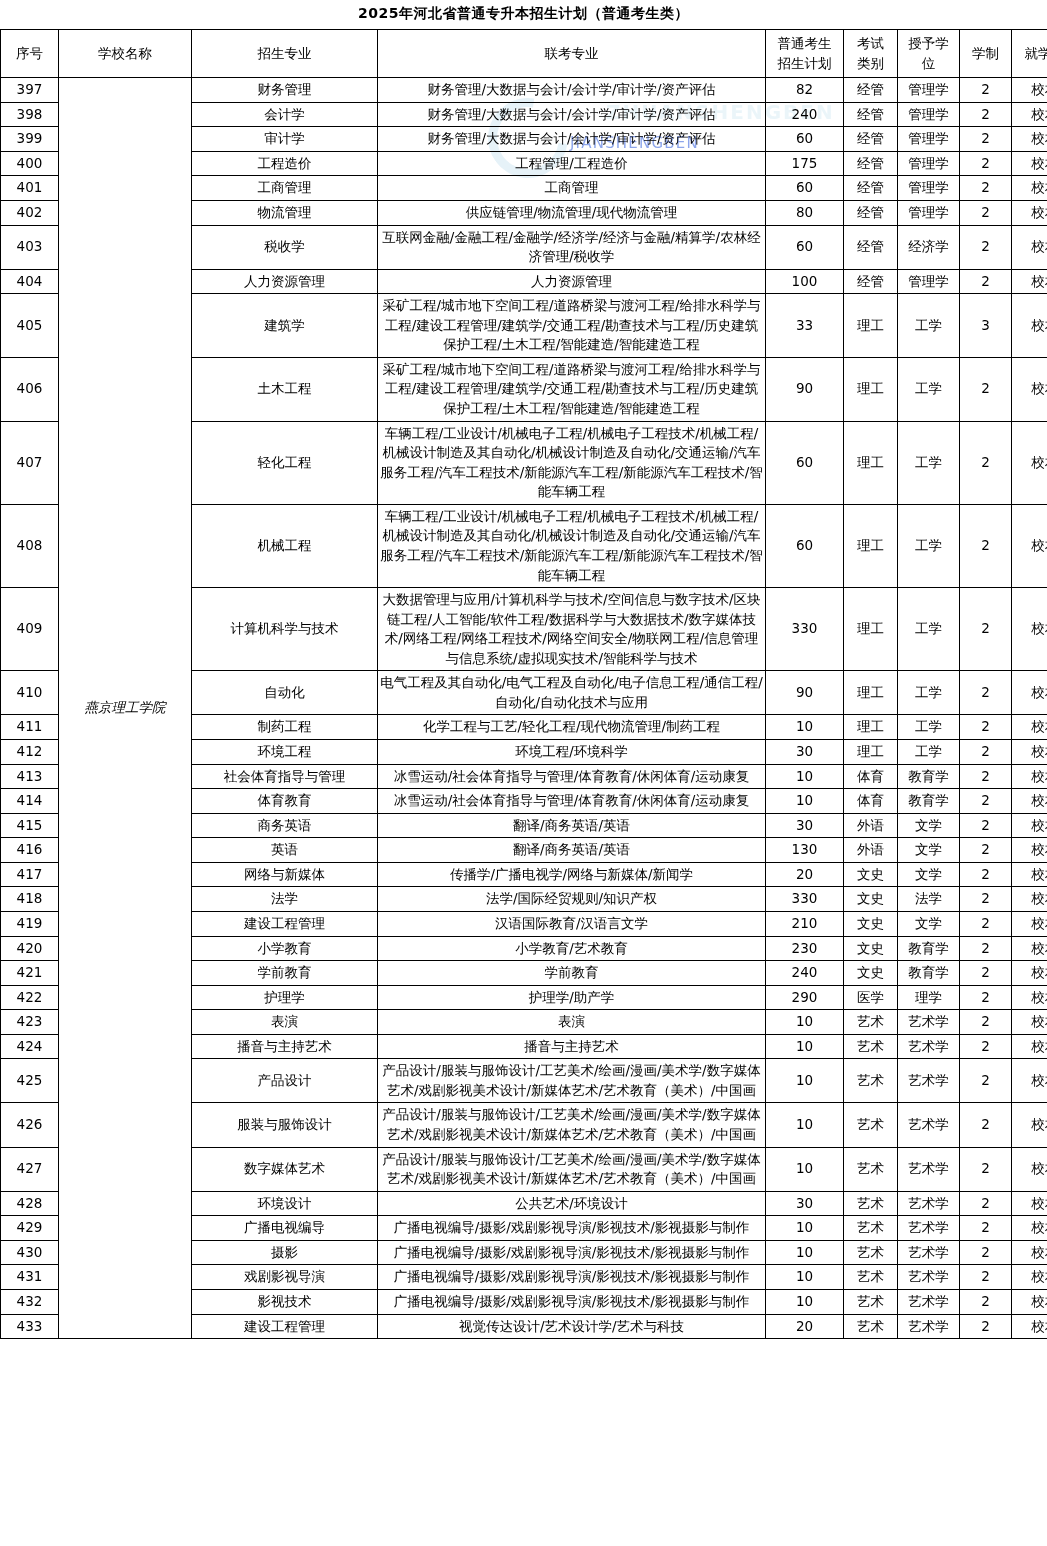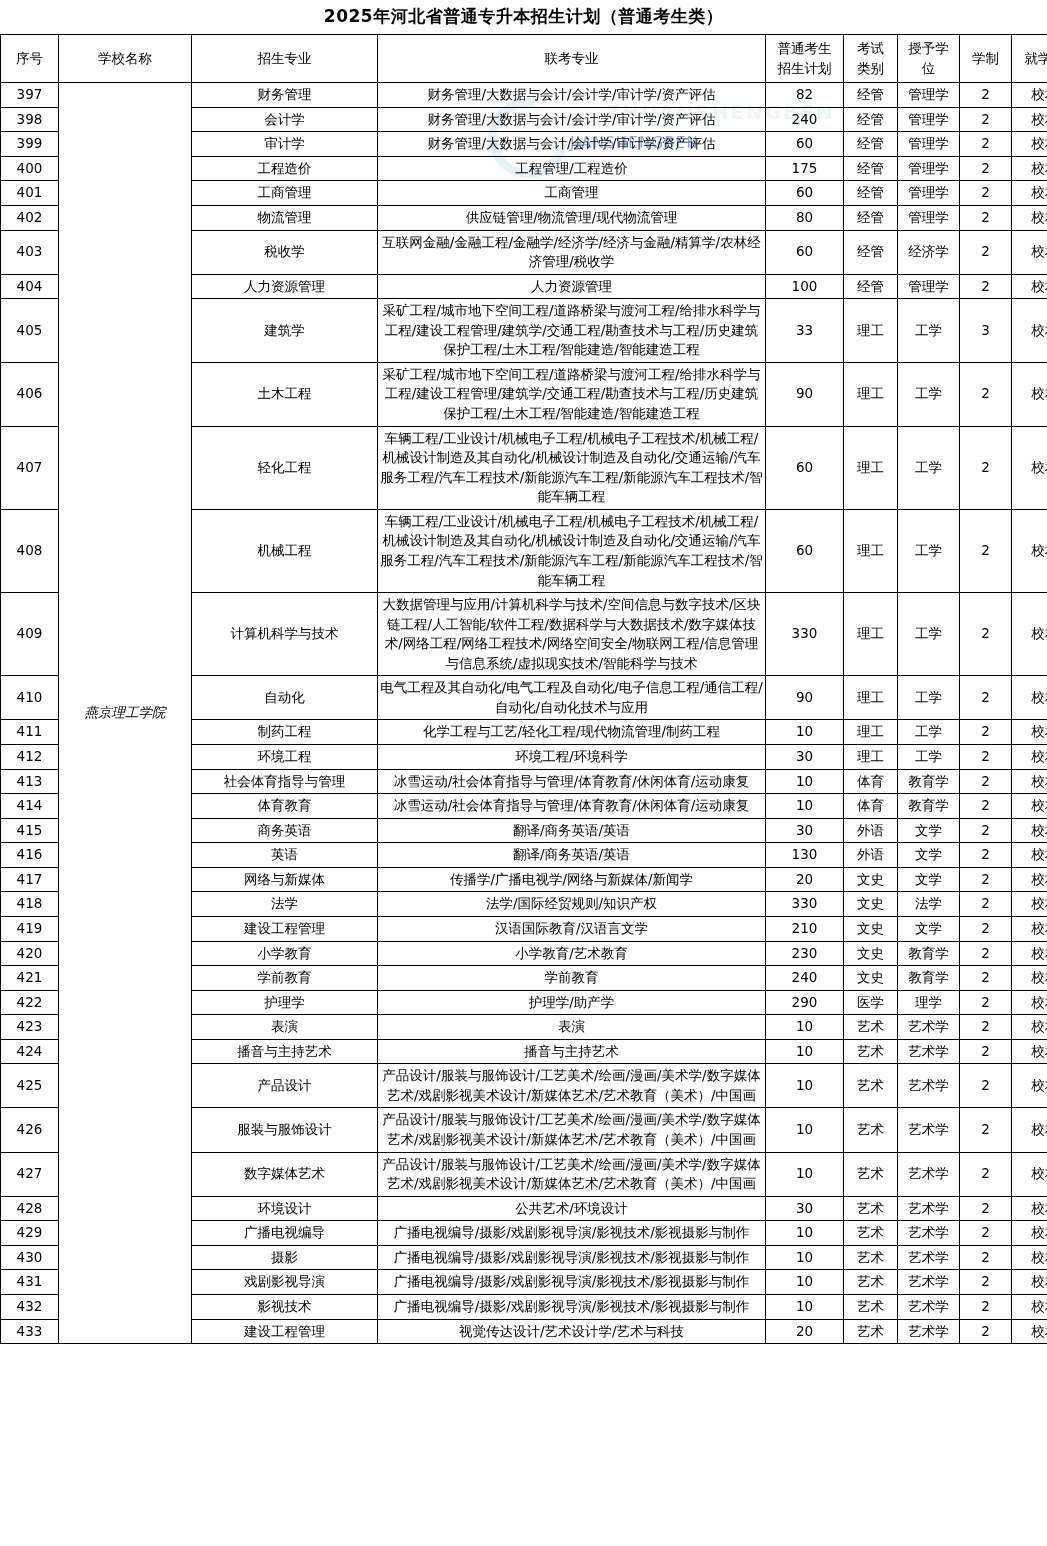--- a/index.html
+++ b/index.html
@@ -11,21 +11,21 @@
     font-family: "DejaVu Sans", "Liberation Sans", sans-serif;
     color: #000;
   }
   .page {
     width: 1047px;
     position: relative;
     background: #fff;
   }
   .doc-title {
     text-align: center;
-    font-size: 17px;
+    font-size: 14px;
     font-weight: bold;
     padding: 5px 0 6px 0;
     letter-spacing: 0.5px;
   }
   .watermark {
     position: absolute;
     left: 470px;
     top: 88px;
     width: 420px;
     height: 90px;

